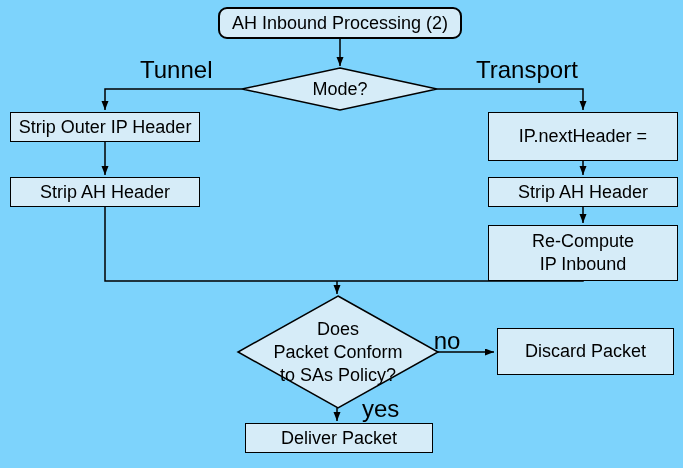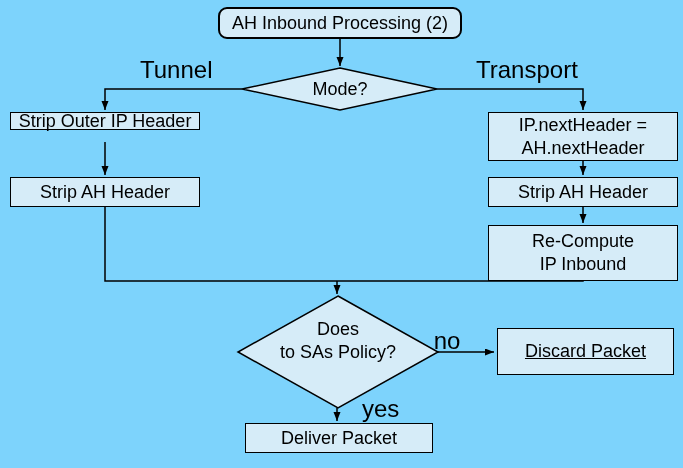--- a/index.html
+++ b/index.html
@@ -50,26 +50,26 @@
   }
   .edge-label {
     position: absolute;
     text-align: center;
     font-size: 24px;
     line-height: 20px;
     white-space: nowrap;
   }
   
   #n-start      { left: 218px; top: 7px;   width: 244px; height: 32px; }
-  #n-strip-outer{ left: 10px;  top: 112px; width: 190px; height: 18px; }
+  #n-strip-outer{ left: 10px;  top: 112px; width: 190px; height: 30px; }
   #n-strip-ah-l { left: 10px;  top: 177px; width: 190px; height: 30px; }
   #n-ipnext     { left: 488px; top: 112px; width: 190px; height: 49px; }
   #n-strip-ah-r { left: 488px; top: 177px; width: 190px; height: 30px; }
   #n-recompute  { left: 488px; top: 225px; width: 190px; height: 56px; }
-  #n-discard    { left: 497px; top: 328px; width: 177px; height: 47px; text-decoration: underline; }
+  #n-discard    { left: 497px; top: 328px; width: 177px; height: 47px; }
   #n-deliver    { left: 245px; top: 423px; width: 188px; height: 30px; }
   
   #t-mode   { left: 242px; top: 78px;  width: 196px; }
   #t-policy { left: 238px; top: 318px; width: 200px; }
   
   #l-tunnel    { left: 140px; top: 60px;  width: 64px; }
   #l-transport { left: 476px; top: 60px;  width: 82px; }
   #l-no        { left: 433px; top: 331px; width: 28px; }
   #l-yes       { left: 362px; top: 399px; width: 34px; }
 </style>
@@ -108,21 +108,20 @@
   <div class="node" id="n-strip-outer">
     <span>Strip Outer IP Header</span>
   </div>
 
   <div class="node" id="n-strip-ah-l">
     <span>Strip AH Header</span>
   </div>
 
   <div class="node" id="n-ipnext">
     <span>IP.nextHeader =</span>
-    <span>AH.nextHeader</span>
   </div>
 
   <div class="node" id="n-strip-ah-r">
     <span>Strip AH Header</span>
   </div>
 
   <div class="node" id="n-recompute">
     <span>Re-Compute</span>
     <span>IP Inbound</span>
   </div>
@@ -134,20 +133,21 @@
   <div class="node" id="n-deliver">
     <span>Deliver Packet</span>
   </div>
 
   <div class="diamond-label" id="t-mode">
     <span>Mode?</span>
   </div>
 
   <div class="diamond-label" id="t-policy">
     <div>Does</div>
+    <div>Packet Conform</div>
     <div>to SAs Policy?</div>
   </div>
 
   <div class="edge-label" id="l-tunnel">Tunnel</div>
   <div class="edge-label" id="l-transport">Transport</div>
   <div class="edge-label" id="l-no">no</div>
   <div class="edge-label" id="l-yes">yes</div>
 
 </div>
 

